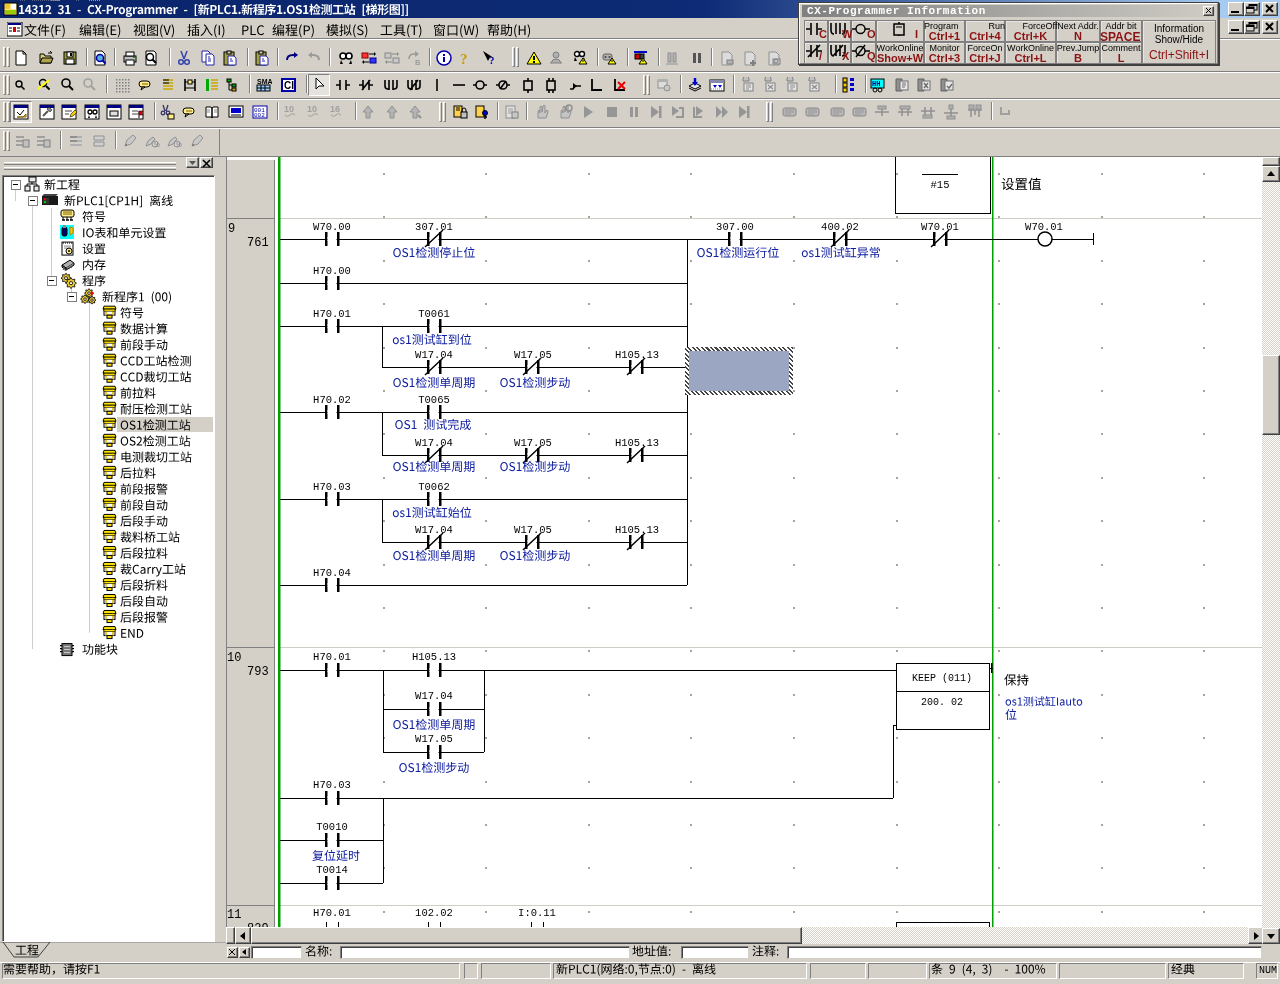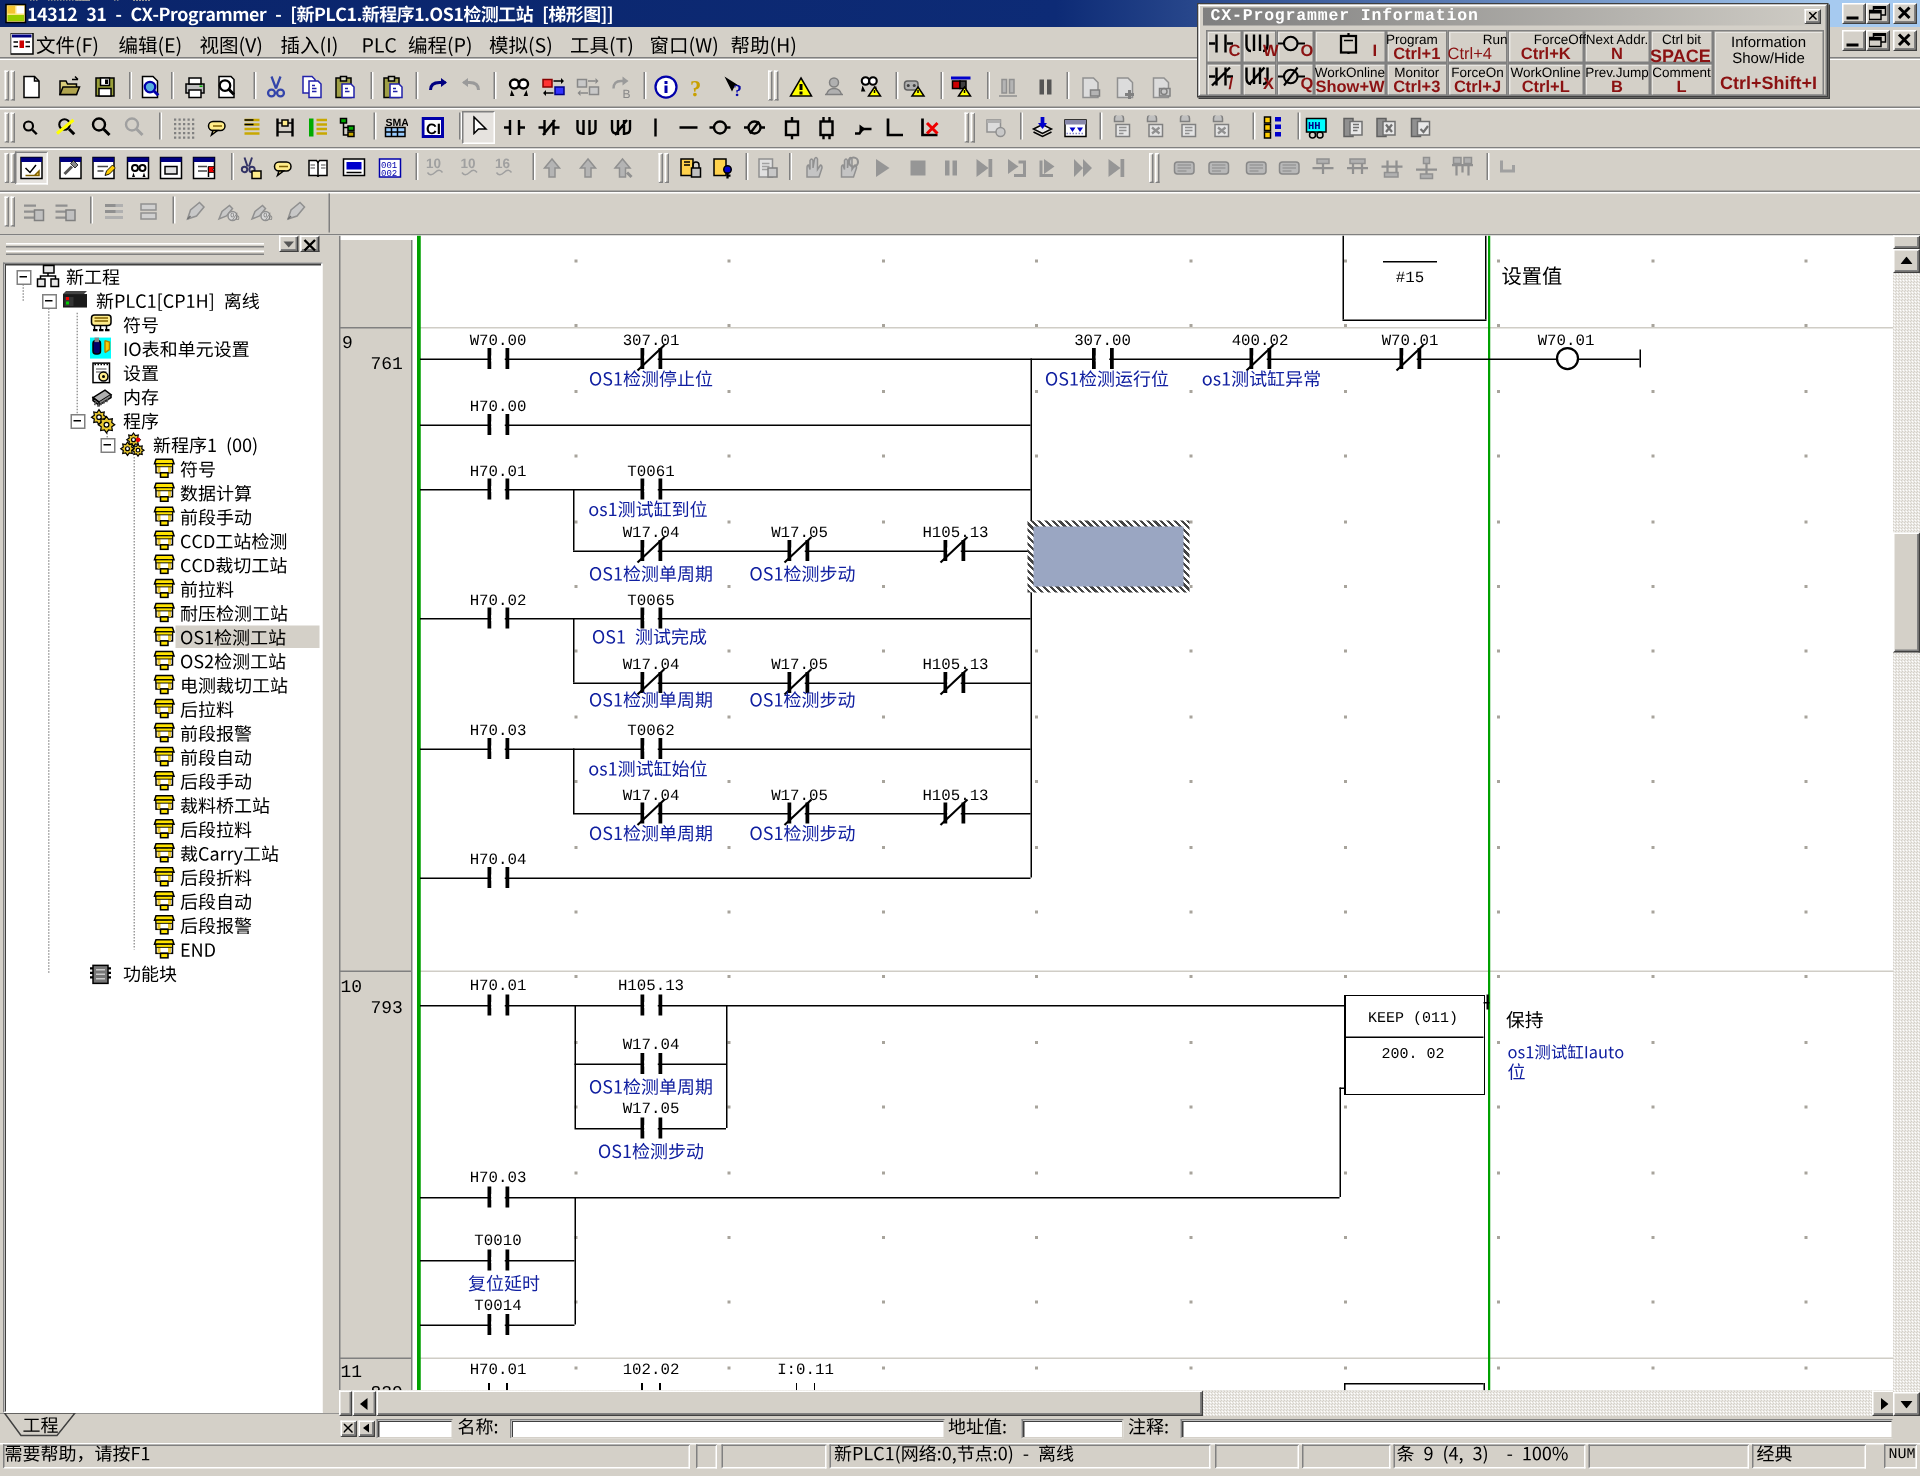--- a/index.html
+++ b/index.html
@@ -676,41 +676,41 @@
 <div class="abs" style="left:1005px;top:20px;width:51px;height:22px;border:1px solid #808080;box-shadow:inset 1px 1px 0 #e8e6e2;z-index:42"></div>
 <div class="abs" style="left:1005px;top:42px;width:51px;height:22px;border:1px solid #808080;box-shadow:inset 1px 1px 0 #e8e6e2;z-index:42"></div>
 <div class="abs" style="left:1056px;top:20px;width:44px;height:22px;border:1px solid #808080;box-shadow:inset 1px 1px 0 #e8e6e2;z-index:42"></div>
 <div class="abs" style="left:1056px;top:42px;width:44px;height:22px;border:1px solid #808080;box-shadow:inset 1px 1px 0 #e8e6e2;z-index:42"></div>
 <div class="abs" style="left:1100px;top:20px;width:42px;height:22px;border:1px solid #808080;box-shadow:inset 1px 1px 0 #e8e6e2;z-index:42"></div>
 <div class="abs" style="left:1100px;top:42px;width:42px;height:22px;border:1px solid #808080;box-shadow:inset 1px 1px 0 #e8e6e2;z-index:42"></div>
 <div class="abs" style="left:1142px;top:20px;width:74px;height:44px;border:1px solid #808080;box-shadow:inset 1px 1px 0 #e8e6e2;z-index:42"></div>
 <div class="abs" style="left:924px;top:21px;width:41px;text-align:left;font-size:9px;color:#000;z-index:43;white-space:nowrap">Program</div>
 <div class="abs" style="left:924px;top:30px;width:41px;text-align:center;font-size:11px;font-weight:bold;color:#8b1212;z-index:43">Ctrl+1</div>
 <div class="abs" style="left:965px;top:21px;width:40px;text-align:right;font-size:9px;color:#000;z-index:43;white-space:nowrap">Run</div>
-<div class="abs" style="left:965px;top:30px;width:40px;font-size:11px;font-weight:normal;color:#8b1212;z-index:43">Ctrl+4</div>
+<div class="abs" style="left:965px;top:30px;width:40px;text-align:center;font-size:11px;font-weight:bold;color:#8b1212;z-index:43">Ctrl+4</div>
 <div class="abs" style="left:1005px;top:21px;width:70px;text-align:center;font-size:9px;color:#000;z-index:43;white-space:nowrap">ForceOff</div>
 <div class="abs" style="left:1005px;top:30px;width:51px;text-align:center;font-size:11px;font-weight:bold;color:#8b1212;z-index:43">Ctrl+K</div>
 <div class="abs" style="left:1056px;top:21px;width:44px;text-align:center;font-size:9px;color:#000;z-index:43;white-space:nowrap">Next Addr.</div>
 <div class="abs" style="left:1056px;top:30px;width:44px;text-align:center;font-size:11px;font-weight:bold;color:#8b1212;z-index:43">N</div>
-<div class="abs" style="left:1100px;top:21px;width:42px;text-align:center;font-size:9px;color:#000;z-index:43;white-space:nowrap">Ctrl bit</div>
+<div class="abs" style="left:1100px;top:21px;width:42px;text-align:center;font-size:9px;color:#000;z-index:43;white-space:nowrap">Addr bit</div>
 <div class="abs" style="left:1100px;top:30px;width:22px;text-align:center;font-size:12px;font-weight:bold;color:#8b1212;z-index:43">SPACE</div>
 <div class="abs" style="left:876px;top:43px;width:48px;text-align:center;font-size:9px;color:#000;z-index:43;white-space:nowrap">WorkOnline</div>
 <div class="abs" style="left:876px;top:52px;width:48px;text-align:center;font-size:11px;font-weight:bold;color:#8b1212;z-index:43">Show+W</div>
 <div class="abs" style="left:924px;top:43px;width:41px;text-align:center;font-size:9px;color:#000;z-index:43;white-space:nowrap">Monitor</div>
 <div class="abs" style="left:924px;top:52px;width:41px;text-align:center;font-size:11px;font-weight:bold;color:#8b1212;z-index:43">Ctrl+3</div>
 <div class="abs" style="left:965px;top:43px;width:40px;text-align:center;font-size:9px;color:#000;z-index:43;white-space:nowrap">ForceOn</div>
 <div class="abs" style="left:965px;top:52px;width:40px;text-align:center;font-size:11px;font-weight:bold;color:#8b1212;z-index:43">Ctrl+J</div>
 <div class="abs" style="left:1005px;top:43px;width:51px;text-align:center;font-size:9px;color:#000;z-index:43;white-space:nowrap">WorkOnline</div>
 <div class="abs" style="left:1005px;top:52px;width:51px;text-align:center;font-size:11px;font-weight:bold;color:#8b1212;z-index:43">Ctrl+L</div>
 <div class="abs" style="left:1056px;top:43px;width:44px;text-align:center;font-size:9px;color:#000;z-index:43;white-space:nowrap">Prev.Jump</div>
 <div class="abs" style="left:1056px;top:52px;width:44px;text-align:center;font-size:11px;font-weight:bold;color:#8b1212;z-index:43">B</div>
 <div class="abs" style="left:1100px;top:43px;width:42px;text-align:center;font-size:9px;color:#000;z-index:43;white-space:nowrap">Comment</div>
 <div class="abs" style="left:1100px;top:52px;width:42px;text-align:center;font-size:11px;font-weight:bold;color:#8b1212;z-index:43">L</div>
 <div class="abs" style="left:1142px;top:23px;width:74px;text-align:center;font-size:10px;z-index:43">Information<br>Show/Hide</div>
-<div class="abs" style="left:1142px;top:48px;width:74px;text-align:center;font-size:12px;font-weight:bold;color:#8b1212;z-index:43">Ctrl+Shift+I</div>
+<div class="abs" style="left:1142px;top:48px;width:74px;text-align:center;font-size:12px;font-weight:normal;color:#8b1212;z-index:43">Ctrl+Shift+I</div>
 <svg class="abs" style="left:805px;top:22px;z-index:43" width="22" height="14">
     <path d="M1 7h4M13 7h4M6 1v12M12 1v12" stroke="#000" stroke-width="1.6" fill="none"></path>
   </svg>
 <div class="abs" style="left:819px;top:28px;font-size:11px;font-weight:bold;color:#8b1212;z-index:44">C</div>
 <svg class="abs" style="left:829px;top:22px;z-index:43" width="21" height="14">
     <path d="M2 1v7q0 4 3 4M16 1v7q0 4-3 4M7 1v11M11 1v11" stroke="#000" stroke-width="1.6" fill="none"></path>
   </svg>
 <div class="abs" style="left:842px;top:28px;font-size:11px;font-weight:bold;color:#8b1212;z-index:44">W</div>
 <svg class="abs" style="left:852px;top:22px;z-index:43" width="23" height="14">
     <path d="M0 7h4M13 7h5" stroke="#000" stroke-width="1.4"></path>

